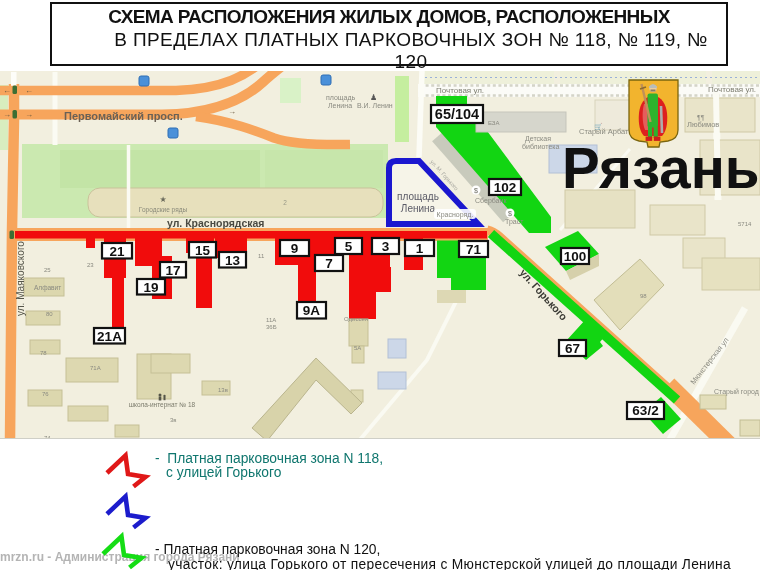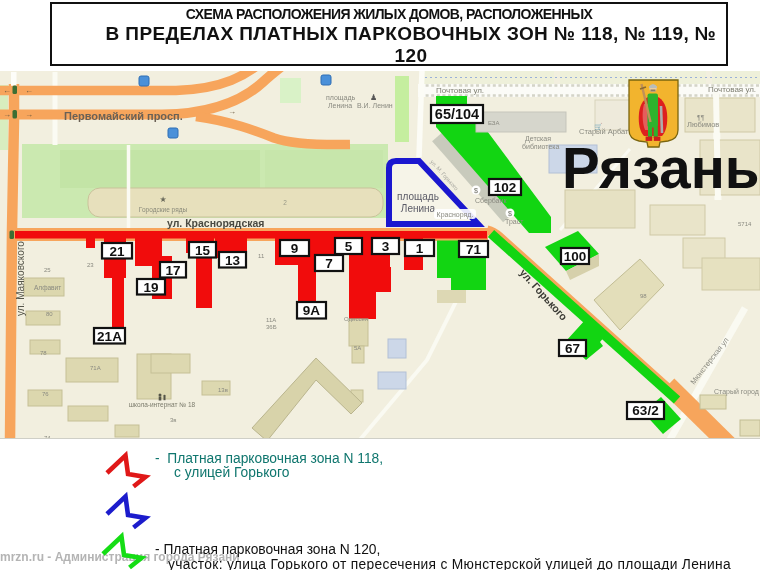--- a/index.html
+++ b/index.html
@@ -5,22 +5,22 @@
   html,body{margin:0;padding:0;}
   body{width:760px;height:570px;background:#ffffff;font-family:"Liberation Sans",sans-serif;overflow:hidden;}
   #page{position:relative;width:760px;height:570px;background:#fff;}
   .abs{position:absolute;}
 </style>
 </head>
 <body>
 <div id="page">
 
 <div class="abs" style="left:50px;top:2px;width:674px;height:60px;background:#fff;border:2px solid #111;z-index:30;text-align:center;">
-  <div style="font-weight:bold;font-size:14px;color:#111;margin-top:2px;letter-spacing:-0.62px;">СХЕМА РАСПОЛОЖЕНИЯ ЖИЛЫХ ДОМОВ, РАСПОЛОЖЕННЫХ</div>
-  <div style="font-weight:bold;font-size:19px;color:#111;margin-top:1px;letter-spacing:0.4px;margin-left:44px;">В ПРЕДЕЛАХ ПЛАТНЫХ ПАРКОВОЧНЫХ ЗОН № 118, № 119, № 120</div>
+  <div style="font-weight:bold;font-size:19px;color:#111;margin-top:2px;letter-spacing:-0.62px;">СХЕМА РАСПОЛОЖЕНИЯ ЖИЛЫХ ДОМОВ, РАСПОЛОЖЕННЫХ</div>
+  <div style="font-weight:normal;font-size:19px;color:#111;margin-top:1px;letter-spacing:0.4px;margin-left:44px;">В ПРЕДЕЛАХ ПЛАТНЫХ ПАРКОВОЧНЫХ ЗОН № 118, № 119, № 120</div>
 </div>
 
 <svg class="abs" style="left:0;top:0;" width="760" height="570" viewBox="0 0 760 570">
   <defs>
         <clipPath id="mapclip">
           <rect x="0" y="71" width="760" height="368"></rect>
         </clipPath>
       </defs>
   <g clip-path="url(#mapclip)">
 
@@ -433,21 +433,21 @@
 <svg class="abs" style="left:100px;top:489px;z-index:5;" width="52" height="46" viewBox="0 0 52 46">
   <polyline points="7,25 25.5,7.5 28,26 45.5,29 33.5,38.5" fill="none" stroke="#1c1ccc" stroke-width="4.6" stroke-linejoin="miter"></polyline>
 </svg>
 
 <svg class="abs" style="left:96px;top:529px;z-index:5;" width="52" height="46" viewBox="0 0 52 46">
   <polyline points="7,25 25.5,7.5 28,26 45.5,29 33.5,38.5" fill="none" stroke="#15dd15" stroke-width="4.6" stroke-linejoin="miter"></polyline>
 </svg>
 
 <div class="abs" style="left:155px;top:451px;width:605px;font-size:13.8px;color:#0f766e;z-index:5;line-height:16.5px;white-space:nowrap;">
   <div>-&nbsp;&nbsp;Платная парковочная зона N 118,</div>
-  <div style="margin-left:19px;margin-top:-3px;">с улицей Горького</div>
+  <div style="margin-left:11px;margin-top:-3px;">с улицей Горького</div>
 </div>
 
 
 <div class="abs" style="left:155px;top:542px;width:610px;font-size:13.8px;color:#111;z-index:5;line-height:15px;white-space:nowrap;">
   <div>- Платная парковочная зона N 120,</div>
   <div style="margin-left:13px;letter-spacing:0.3px;">участок: улица Горького от пересечения с Мюнстерской улицей до площади Ленина</div>
 </div>
 
 </div>
 

